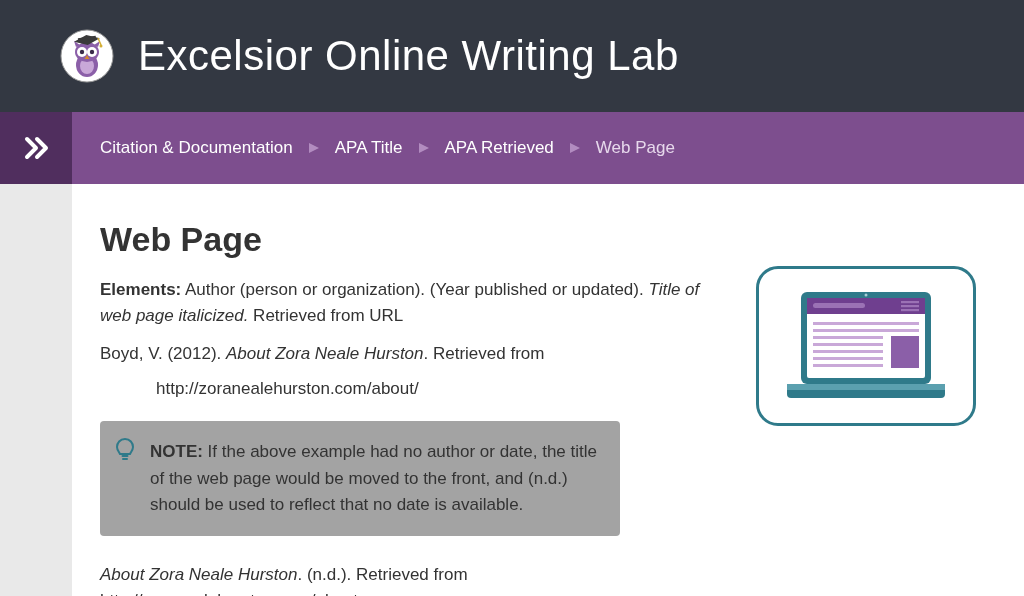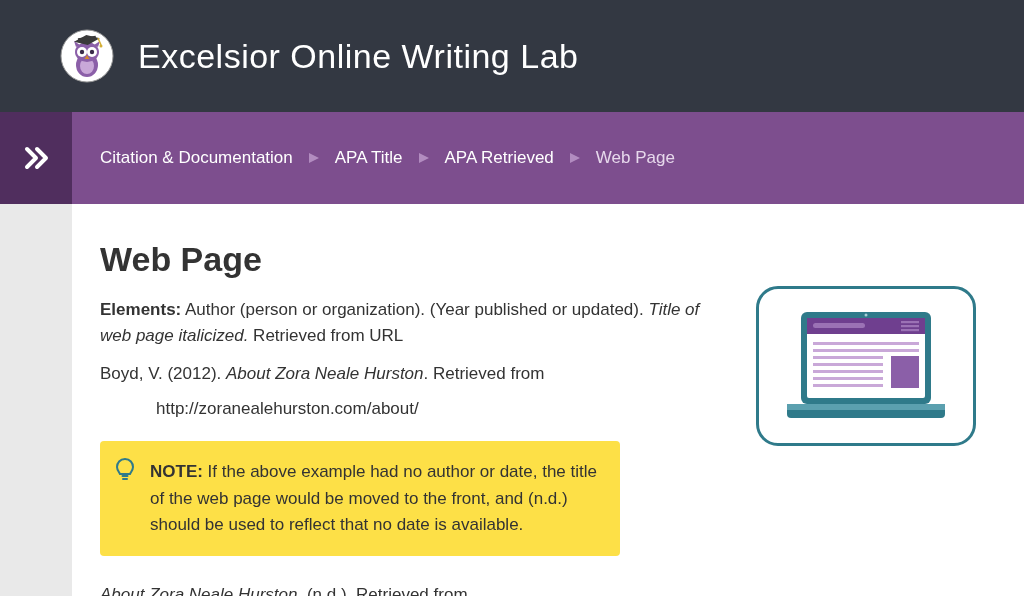--- a/index.html
+++ b/index.html
@@ -11,29 +11,29 @@
     height: 112px;
     display: flex;
     align-items: center;
     padding-left: 60px;
   }
   .logo {
     width: 54px; height: 54px; margin-right: 24px;
   }
   .site-title {
     color: #fff;
-    font-size: 34px;
+    font-size: 42px;
     font-weight: 300;
     letter-spacing: 0.5px;
   }
 
   
   .breadcrumb-bar {
     background: #7d4e8e;
-    height: 92px;
+    height: 72px;
     display: flex;
     align-items: stretch;
   }
   .sidebar-toggle {
     width: 72px;
     background: #502e5e;
     display: flex;
     align-items: center;
     justify-content: center;
     cursor: pointer;
@@ -78,21 +78,21 @@
   }
   .elements-line { font-size: 17px; line-height: 1.5; margin-bottom: 12px; }
   .elements-line .lbl { font-weight: 700; }
   .elements-line .ital { font-style: italic; }
 
   .example { font-size: 17px; line-height: 1.6; margin-bottom: 12px; }
   .example .ital { font-style: italic; }
   .example-url { font-size: 17px; margin-left: 56px; margin-bottom: 22px; }
 
   .note-box {
-    background: #fde047;
+    background: #a3a3a3;
     border-radius: 4px;
     padding: 18px 22px 18px 50px;
     position: relative;
     max-width: 520px;
     font-size: 17px;
     line-height: 1.55;
     color: #333;
     margin-bottom: 26px;
   }
   .note-box .note-label { font-weight: 700; }

